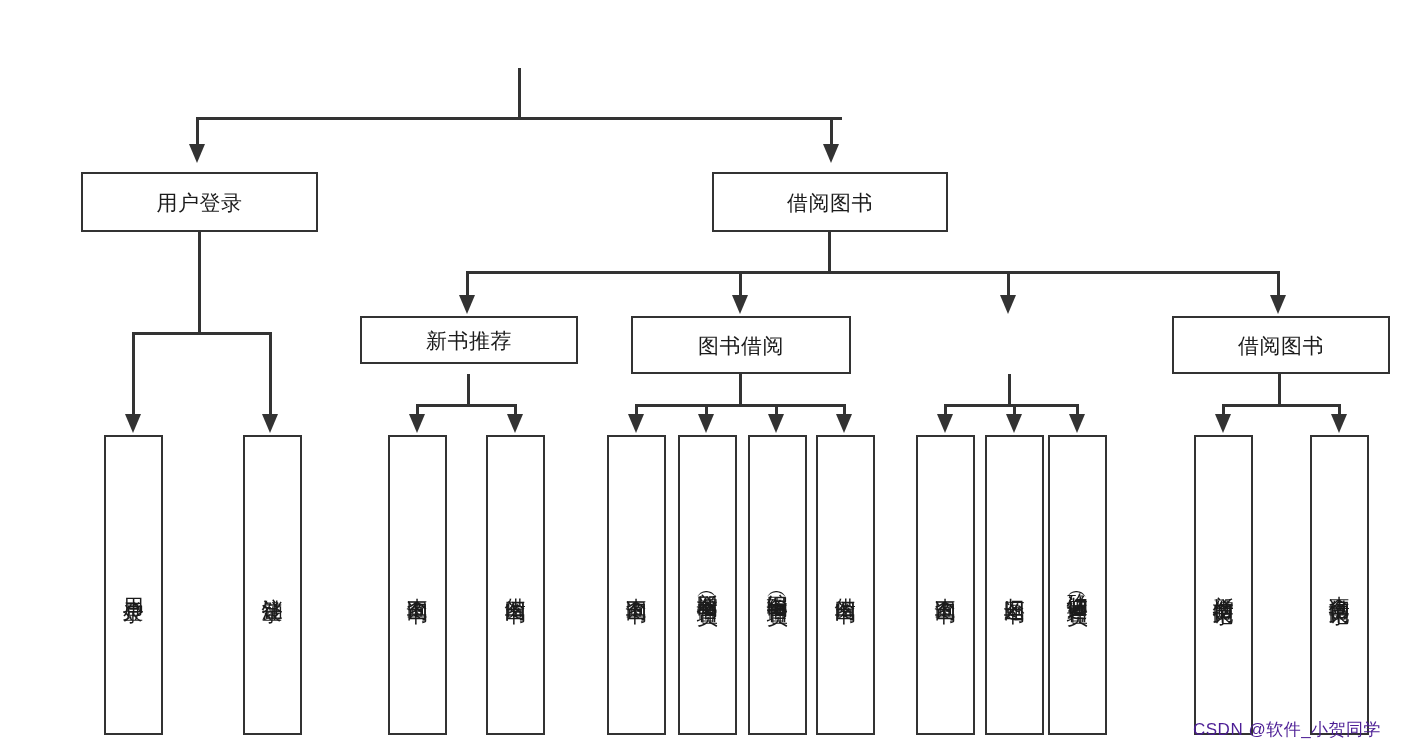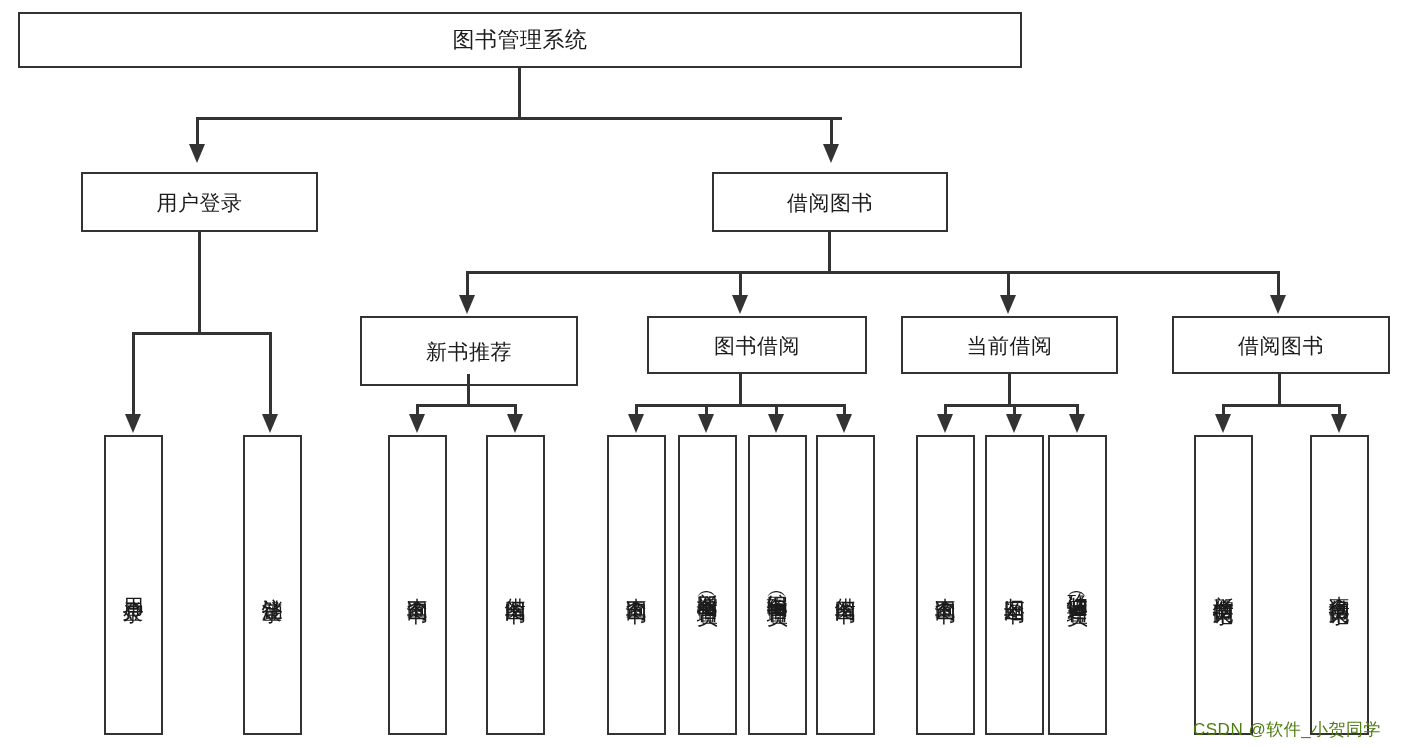--- a/index.html
+++ b/index.html
@@ -65,31 +65,30 @@
     position:absolute;
     width:0;height:0;
     border-left:8px solid transparent;
     border-right:8px solid transparent;
     border-top:19px solid #333333;
   }
   
   .watermark{
     position:absolute;
     font-size:17px;
-    color:#4d7c0f;
+    color:#4c1d95;
     white-space:nowrap;
     letter-spacing:0.5px;
   }
 </style>
 </head>
 <body>
 
 <div id="stage">
 
-  <div class="node title" id="node-root" style="left: 18px; top: 12px; width: 1004px; height: 56px;">图书管理系统</div>
 
   <div class="vline" style="left:518px;top:68px;height:50px;"></div>
   <div class="hline" style="left:196px;top:117px;width:646px;"></div>
   <div class="vline" style="left:196px;top:117px;height:28px;"></div>
   <div class="arrow" style="left:189px;top:144px;"></div>
   <div class="vline" style="left:830px;top:117px;height:28px;"></div>
   <div class="arrow" style="left:823px;top:144px;"></div>
 
   <div class="node h" id="node-l2-0" style="left: 81px; top: 172px; width: 237px; height: 60px;">用户登录</div>
   <div class="node h" id="node-l2-1" style="left: 712px; top: 172px; width: 236px; height: 60px;">借阅图书</div>
@@ -105,23 +104,22 @@
   <div class="hline" style="left:466px;top:271px;width:812px;"></div>
   <div class="vline" style="left:466px;top:271px;height:26px;"></div>
   <div class="arrow" style="left:459px;top:295px;"></div>
   <div class="vline" style="left:739px;top:271px;height:26px;"></div>
   <div class="arrow" style="left:732px;top:295px;"></div>
   <div class="vline" style="left:1007px;top:271px;height:26px;"></div>
   <div class="arrow" style="left:1000px;top:295px;"></div>
   <div class="vline" style="left:1277px;top:271px;height:26px;"></div>
   <div class="arrow" style="left:1270px;top:295px;"></div>
 
-  <div class="node h" id="node-l3-0" style="left: 360px; top: 316px; width: 218px; height: 70px;">新书推荐</div>
-  <div class="node h" id="node-l3-1" style="left: 631px; top: 316px; width: 220px; height: 58px; margin-left: 16px;">图书借阅</div>
-  <div class="node h" id="node-l3-2" style="left: 901px; top: 316px; width: 217px; height: 58px;">当前借阅</div>
+  <div class="node h" id="node-l3-0" style="left: 360px; top: 316px; width: 218px; height: 48px;">新书推荐</div>
+  <div class="node h" id="node-l3-1" style="left: 631px; top: 316px; width: 220px; height: 58px;">图书借阅</div>
   <div class="node h" id="node-l3-3" style="left: 1172px; top: 316px; width: 218px; height: 58px;">借阅图书</div>
 
   <div class="vline" style="left:467px;top:374px;height:32px;"></div>
   <div class="hline" style="left:416px;top:404px;width:99px;"></div>
   <div class="vline" style="left:416px;top:404px;height:12px;"></div>
   <div class="arrow" style="left:409px;top:414px;"></div>
   <div class="vline" style="left:514px;top:404px;height:12px;"></div>
   <div class="arrow" style="left:507px;top:414px;"></div>
 
   <div class="vline" style="left:739px;top:374px;height:32px;"></div>

